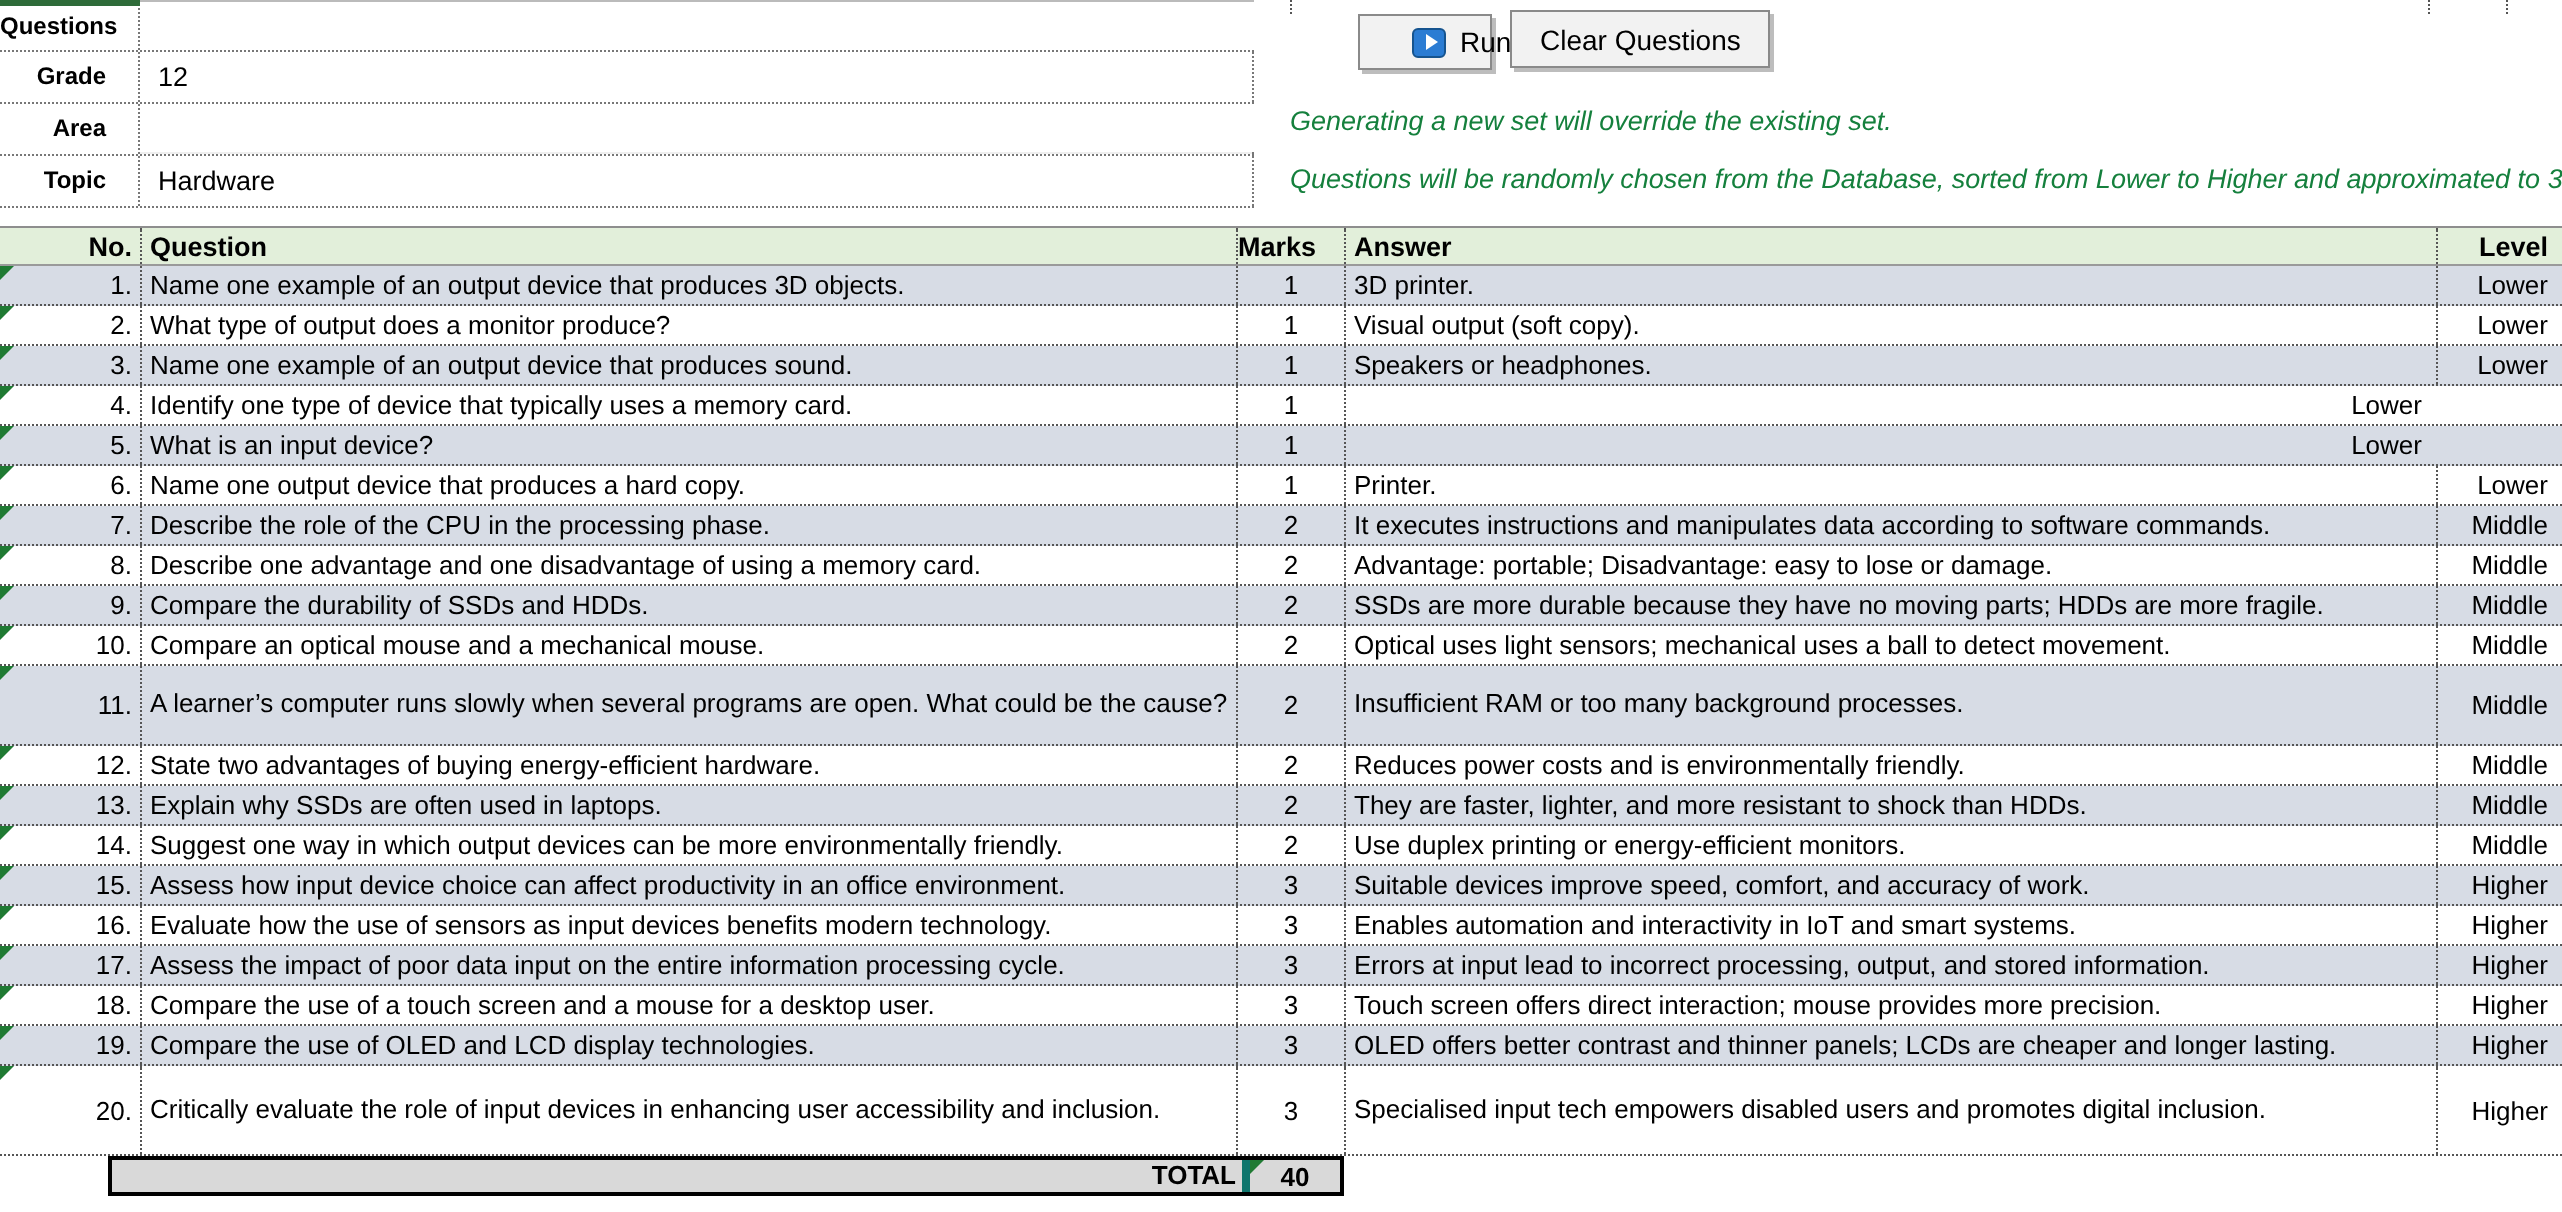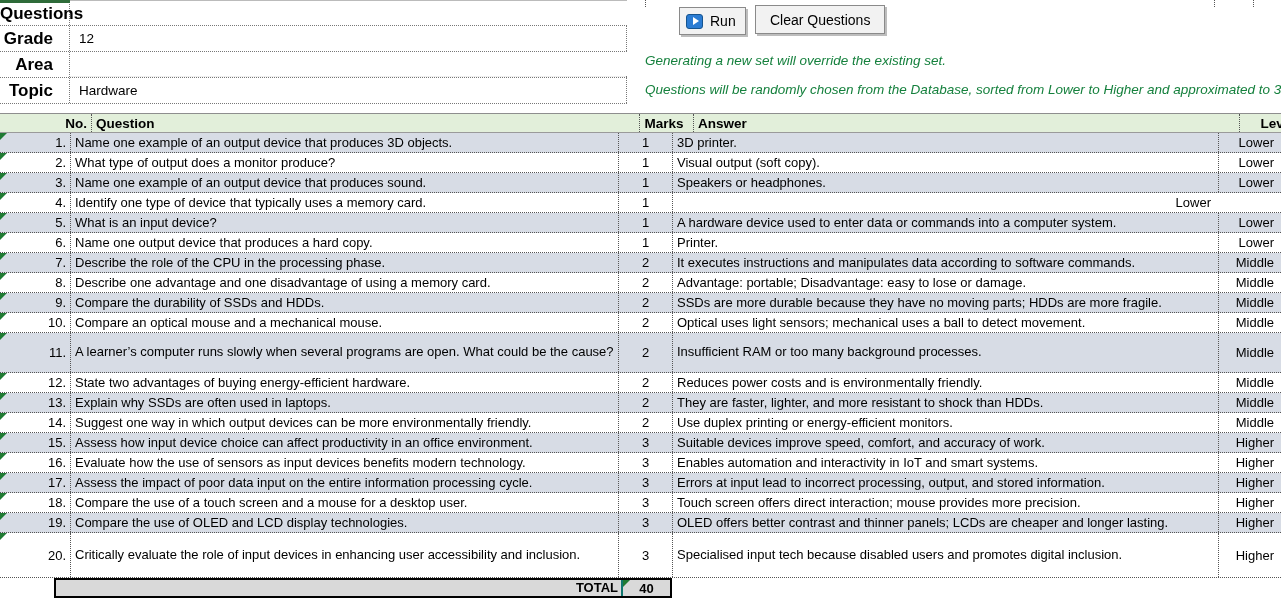--- a/index.html
+++ b/index.html
@@ -13,37 +13,37 @@
   .top { position:relative; height:113px; width:1281px; }
 
   .form { position:absolute; left:0; top:0; width:627px; }
   .form::before {
     content:""; position:absolute; left:0; top:0; width:70px; height:3px;
     background:var(--strip_green,#2e6b39); z-index:3;
   }
   .form-row { display:flex; height:26px; border-bottom:1px dotted #777; }
   .form-row:first-child { border-top:1px solid #bbb; }
   .form-label {
-    width:70px; font-weight:bold; font-size:17px; text-align:right;
+    width:70px; font-weight:bold; font-size:12px; text-align:right;
     padding-right:16px; line-height:25px; border-right:1px dotted #777;
     background:#fff;
   }
   .form-value {
     flex:1; font-size:13.5px; padding-left:9px; line-height:26px;
     border-right:1px dotted #777; overflow:hidden; white-space:nowrap;
   }
   .form-value.shaded { background:var(--form_shade,#efefef);margin-top:24px; }
 
   .btn {
     position:absolute; display:flex; align-items:center; gap:7px;
     background:#f2f2f2; border:1px solid #8a8a8a;
     box-shadow:2px 2px 0 #bdbdbd; font-size:14px; cursor:pointer;
     font-family:"Liberation Sans", sans-serif; color:#000;
   }
-  .btn-run { left:679px; top:7px; height:28px; width:67px; padding-left:6px; }
+  .btn-run { left:679px; top:7px; height:28px; width:67px; padding-left:26px; }
   .btn-clear { left:755px; top:5px; height:29px; padding:0 14px;text-align:center; }
   .play-icon {
     width:17px; height:15px; background:var(--run_icon_blue,#2b7cd3);
     border:1px solid #16548f; border-radius:3px;
     display:flex; align-items:center; justify-content:center; flex:0 0 auto;
   }
   .play-icon i {
     display:block; width:0; height:0;
     border-left:6px solid #fff; border-top:4px solid transparent;
     border-bottom:4px solid transparent; margin-left:2px;
@@ -58,27 +58,26 @@
 
   .tick { position:absolute; top:0; height:7px; width:0; border-left:1px dotted #555; }
 
   
   .grid-cols { display:grid; grid-template-columns:70px 548px 54px 546px 63px; }
 
   .thead {
     height:20px; background:var(--header_fill,#e2efda); font-weight:bold;
     font-size:13.5px; border-top:1px solid #8e8e8e; border-bottom:1px solid #9a9a9a;
     align-items:center;
-    padding-left:21px;
   }
   .thead > div { overflow:hidden; white-space:nowrap; height:100%; line-height:19px; }
   .thead > div + div { border-left:1px dotted #555; }
   .h-no    { text-align:right; padding-right:4px; }
   .h-q     { padding-left:4px; }
-  .h-marks { text-align:center; padding-right:5px; }
+  .h-marks { text-align:left; padding-right:5px; }
   .h-a     { padding-left:4px; }
   .h-level { text-align:right; padding-right:7px; }
 
   .trow {
     min-height:20px; height:20px; border-bottom:1px dotted #555;
     align-items:center; font-size:13px; background:#fff;
   }
   .trow.stripe { background:var(--stripe_fill,#d7dce5); }
   .trow.h2 { height:40px; }
   .trow.h3 { height:45px; }
@@ -96,21 +95,21 @@
     border-right:7px solid transparent;
   }
 
   .total-row {
     margin-left:54px; width:618px; height:20px;
     background:var(--total_fill,#d9d9d9); border:2px solid #000;
     display:flex; align-items:stretch; font-weight:bold; font-size:13px;
   }
   .total-label { flex:1; text-align:right; padding-right:3px; line-height:16px; }
   .total-value {
-    width:49px; border-left:2px solid #0f766e; position:relative;
+    width:49px; border-left:4px solid #0f766e; position:relative;
     display:flex; align-items:center; justify-content:center;
   }
 </style>
 </head>
 <body>
 
 <div class="top">
 
   <div class="form">
     <div class="form-row">
@@ -183,21 +182,20 @@
       <div class="trow grid-cols">
         <div class="c-no"><span class="tri"></span>4.</div>
         <div class="c-q">Identify one type of device that typically uses a memory card.</div>
         <div class="c-marks">1</div>
         <div class="c-level">Lower</div>
       </div>
       <div class="trow grid-cols stripe">
         <div class="c-no"><span class="tri"></span>5.</div>
         <div class="c-q">What is an input device?</div>
         <div class="c-marks">1</div>
-        <div class="c-a">A hardware device used to enter data or commands into a computer system.</div>
         <div class="c-level">Lower</div>
       </div>
       <div class="trow grid-cols">
         <div class="c-no"><span class="tri"></span>6.</div>
         <div class="c-q">Name one output device that produces a hard copy.</div>
         <div class="c-marks">1</div>
         <div class="c-a">Printer.</div>
         <div class="c-level">Lower</div>
       </div>
       <div class="trow grid-cols stripe">
@@ -288,21 +286,21 @@
         <div class="c-no"><span class="tri"></span>19.</div>
         <div class="c-q">Compare the use of OLED and LCD display technologies.</div>
         <div class="c-marks">3</div>
         <div class="c-a">OLED offers better contrast and thinner panels; LCDs are cheaper and longer lasting.</div>
         <div class="c-level">Higher</div>
       </div>
       <div class="trow grid-cols h3">
         <div class="c-no"><span class="tri"></span>20.</div>
         <div class="c-q">Critically evaluate the role of input devices in enhancing user accessibility and inclusion.</div>
         <div class="c-marks">3</div>
-        <div class="c-a">Specialised input tech because disabled users and promotes digital inclusion.</div>
+        <div class="c-a">Specialised input tech empowers disabled users and promotes digital inclusion.</div>
         <div class="c-level">Higher</div>
       </div>
     </div>
 
   <div class="total-row">
     <div class="total-label">TOTAL</div>
     <div class="total-value">
       <span class="tri"></span>
       <span>40</span>
     </div>

